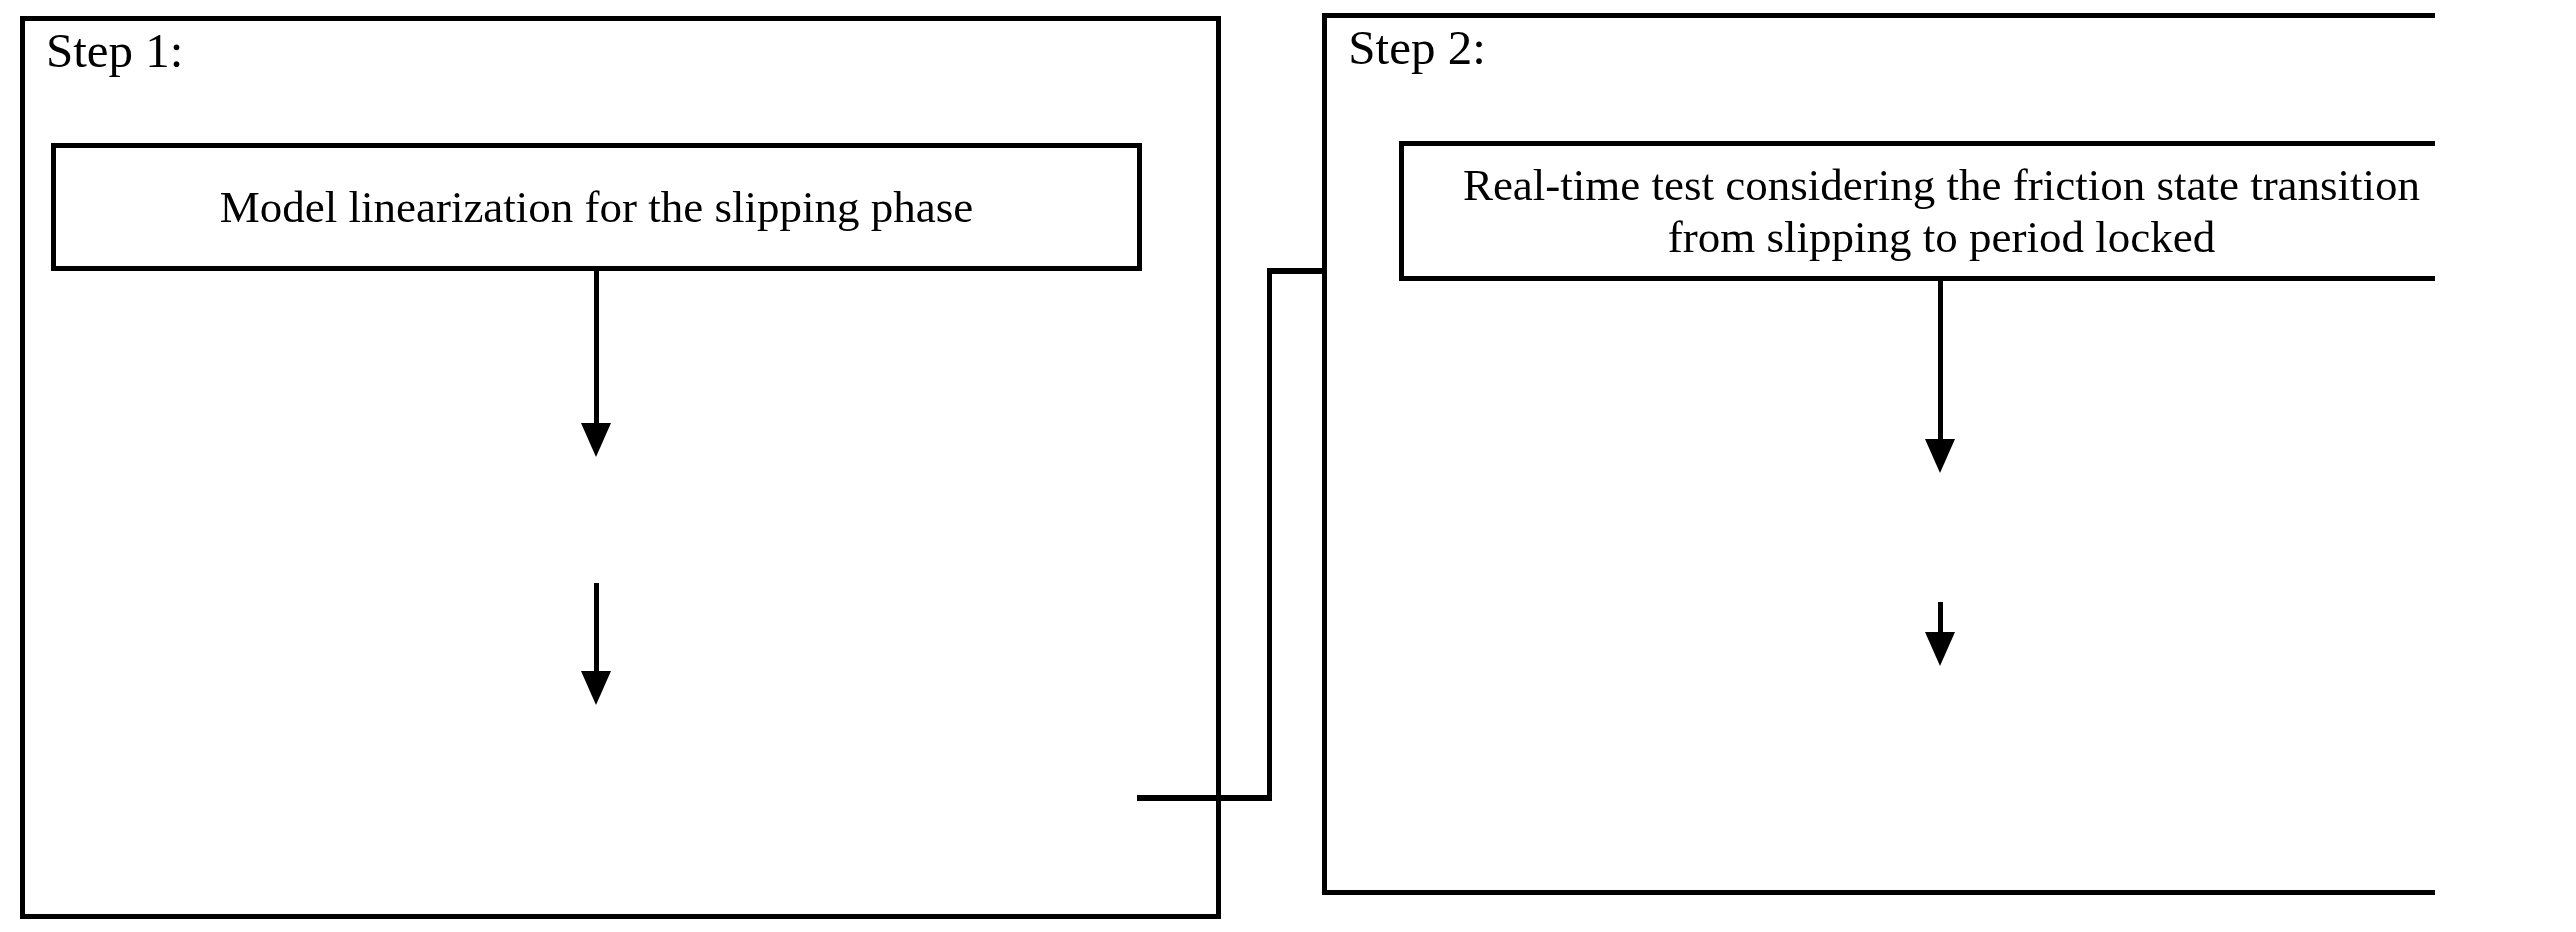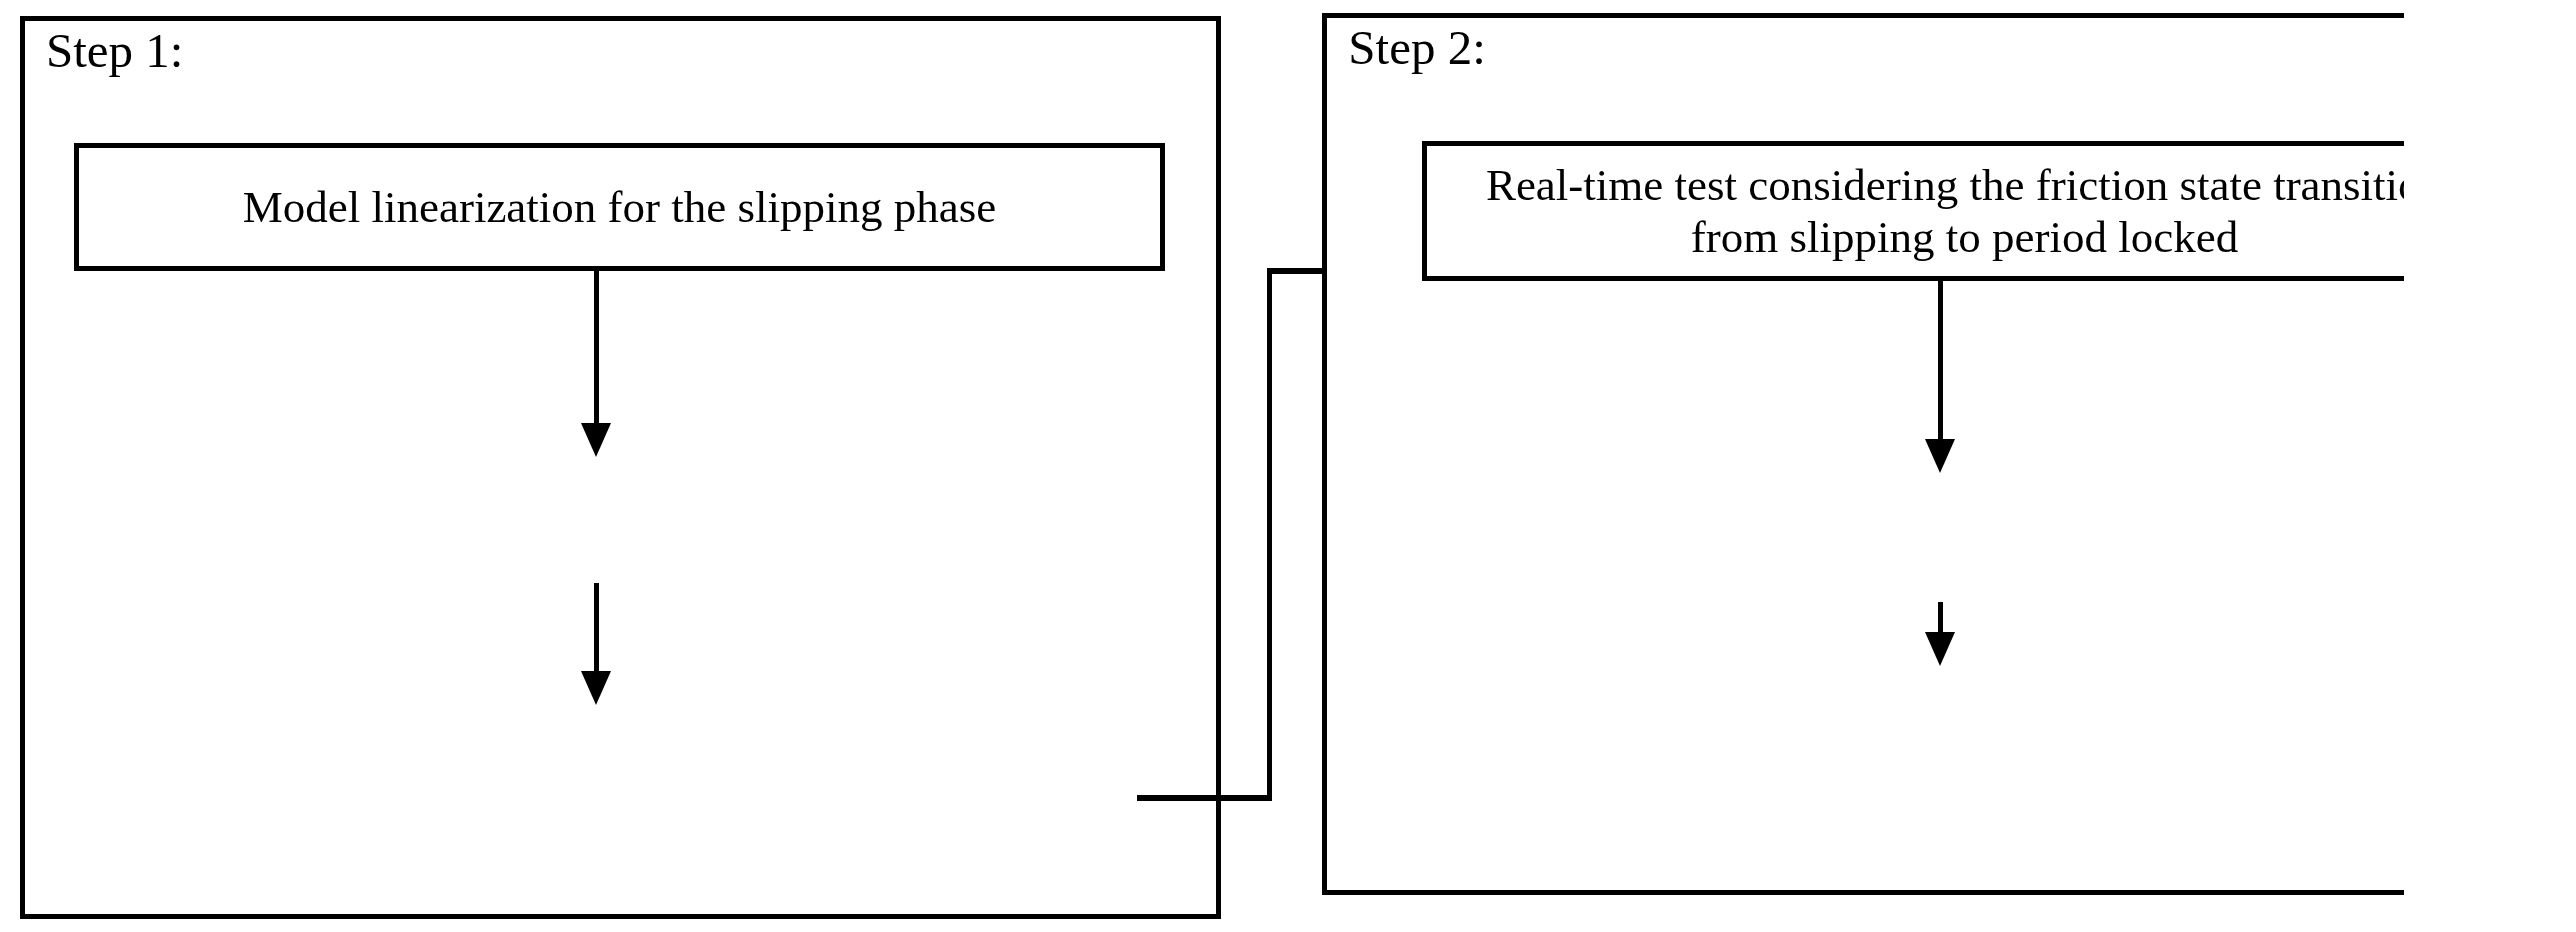--- a/index.html
+++ b/index.html
@@ -8,20 +8,21 @@
     background: #ffffff;
   }
   #canvas {
     position: relative;
     width: 2404px;
     height: 932px;
     background: #ffffff;
     overflow: hidden;
     font-family: "Liberation Serif", "DejaVu Serif", serif;
     color: #000000;
+    padding-left: 31px;
   }
 
   
   .panel {
     position: absolute;
     box-sizing: border-box;
     border: 5.7px solid #000000;
     background: #ffffff;
   }
   #panel-step1 { left: 19.7px;   top: 16.4px; width: 1201px; height: 903px; }
@@ -42,21 +43,20 @@
     box-sizing: border-box;
     border: 5.7px solid #000000;
     background: #ffffff;
     display: flex;
     align-items: center;
     justify-content: center;
     text-align: center;
     font-size: 45px;
     line-height: 1.16;
     padding: 3.3px 13px;
-    margin-left: 23px;
   }
   .pbox span { display: block; width: 100%; }
 
   
   #box-linearization { left: 51px;  top: 143px; width: 1091px; height: 128px; }
   #box-stability     { left: 51px;  top: 461px; width: 1091px; height: 121px; }
   #box-critical      { left: 51px;  top: 711px; width: 1091px; height: 131px; }
 
   
   #box-realtime   { left: 1399px; top: 141px; width: 1085px; height: 140px; }

